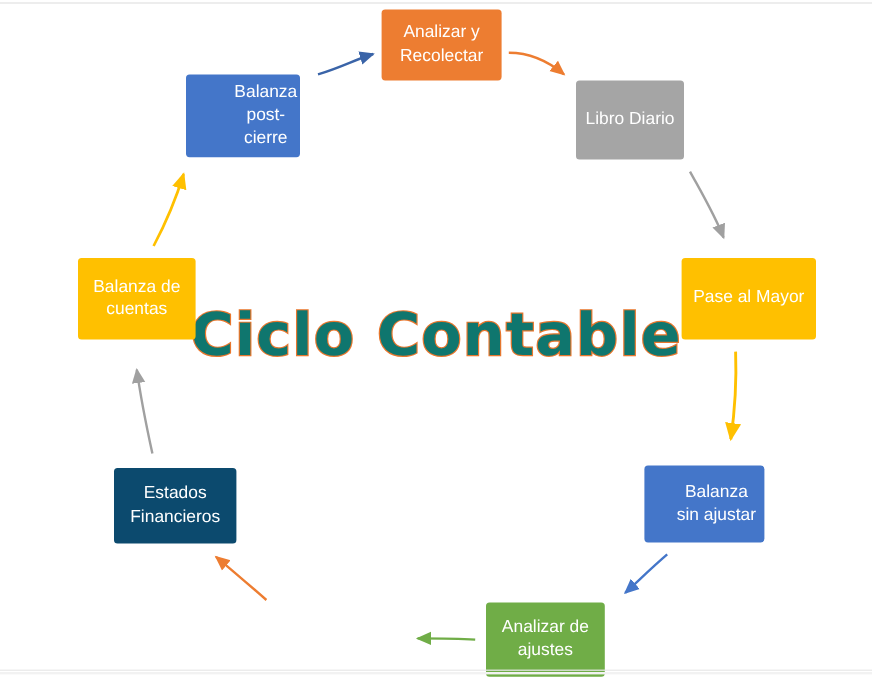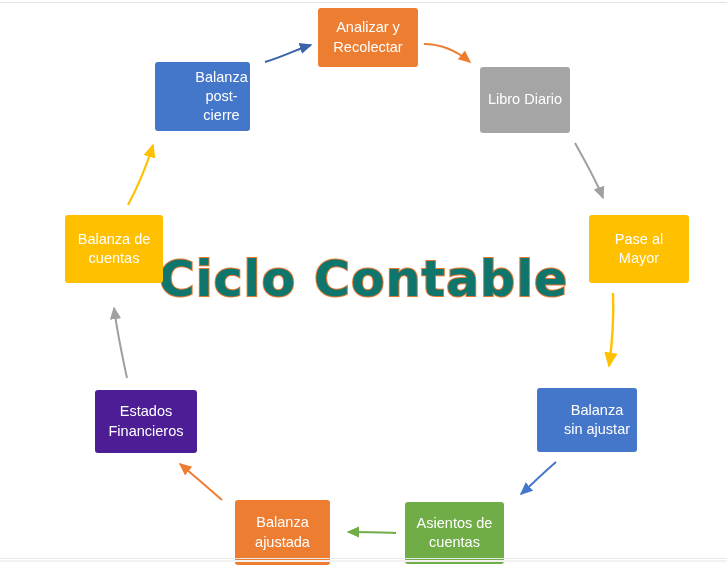--- a/index.html
+++ b/index.html
@@ -55,21 +55,21 @@
     justify-content: center;
     text-align: center;
     color: #ffffff;
     font-size: 14.5px;
     line-height: 1.32;
     padding: 2px 6px;
     box-sizing: border-box;
   }
   .n-analizar      { left:318px; top:8px;   width:100px; height:59px; background:#ED7D31; }
   .n-libro         { left:480px; top:67px;  width:90px; height:66px; background:#A5A5A5; }
-  .n-pase          { left:568px; top:215px; width:100px; height:68px; background:#FFC000;margin-left:21px; }
+  .n-pase          { left:568px; top:215px; width:112px; height:68px; background:#FFC000; }
   .n-sinajustar    { left:537px; top:388px; width:100px; height:64px; background:#4476C9; }
   .n-asientos      { left:405px; top:502px; width:99px;  height:62px; background:#70AD47; }
   .n-ajustada      { left:235px; top:500px; width:95px;  height:65px; background:#ED7D31; }
   .n-estados       { left:95px;  top:390px; width:102px; height:63px; background:#A5A5A5; }
   .n-cierre        { left:65px;  top:215px; width:98px;  height:68px; background:#FFC000; }
   .n-postcierre    { left:155px; top:62px;  width:95px;  height:69px; background:#4476C9; }
 
   
   #arrows {
     position: absolute;
@@ -127,22 +127,21 @@
 
     <path d="M 128 205 C 137 188, 146 168, 153 145" fill="none" stroke="#FFC000" stroke-width="2.2" marker-end="url(#ah-amber)"></path>
   </svg>
 
   <div id="title" style="color: #0f766e; -webkit-text-stroke: 2px rgb(232, 119, 46);">Ciclo Contable</div>
 
   <div class="node n-analizar" style="background: rgb(237, 125, 49);">Analizar y Recolectar</div>
   <div class="node n-libro" style="background: rgb(165, 165, 165);">Libro Diario</div>
   <div class="node n-pase" style="background: rgb(255, 192, 0);">Pase al Mayor</div>
   <div class="node n-sinajustar" style="background: rgb(68, 118, 201); padding-left: 26px;">Balanza sin ajustar</div>
-  <div class="node n-asientos" style="background: rgb(112, 173, 71);">Asientos de cuentas</div>
-  <div class="node n-ajustada" style="background: rgb(237, 125, 49);">Balanza ajustada</div>
-  <div class="node n-estados" style="background: #4c1d95;">Estados Financieros</div>
+  <div class="node n-asientos" style="background: rgb(112, 173, 71);">Analizar de ajustes</div>
+  <div class="node n-estados" style="background: #0c4a6e;">Estados Financieros</div>
   <div class="node n-cierre" style="background: rgb(255, 192, 0);">Balanza de cuentas</div>
   <div class="node n-postcierre" style="background: rgb(68, 118, 201); padding-left: 44px;">Balanza post-cierre</div>
 
   <div class="rule bottom"></div>
   <div class="rule bottom2"></div>
 
 </div>
 
 </body></html>

